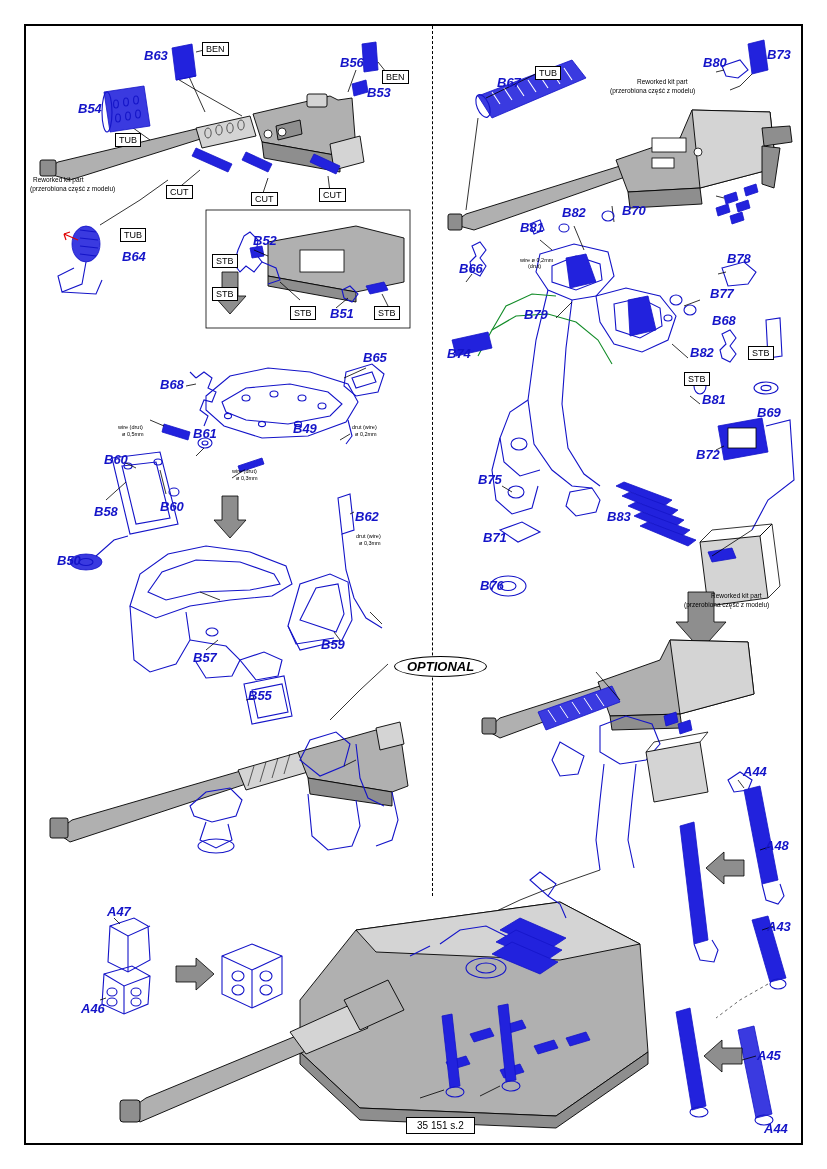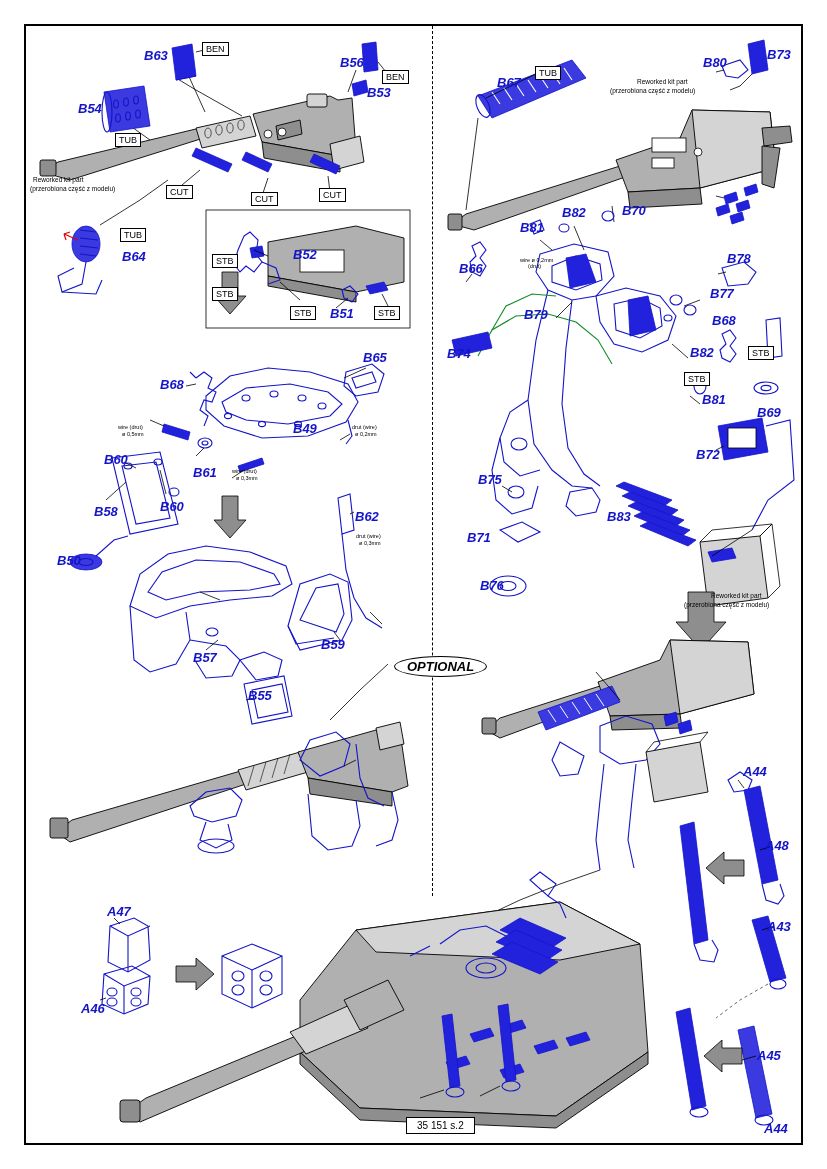--- a/index.html
+++ b/index.html
@@ -447,42 +447,42 @@
       <path class="arrowgy" d="M742 1048 L722 1048 L722 1040 L704 1056 L722 1072 L722 1064 L742 1064 Z"></path>
     </g>
 
   </svg>
 
   <div class="lbl" style="left:144px;top:48px;">B63</div>
   <div class="lbl" style="left:340px;top:39px;margin-top:16px;">B56</div>
   <div class="lbl" style="left:367px;top:85px;">B53</div>
   <div class="lbl" style="left:78px;top:101px;">B54</div>
   <div class="lbl" style="left:122px;top:249px;">B64</div>
-  <div class="lbl" style="left:253px;top:247px;margin-left:40px;">B52</div>
+  <div class="lbl" style="left:253px;top:233px;">B52</div>
   <div class="lbl" style="left:330px;top:306px;">B51</div>
 
   <div class="tag" style="left:202px;top:42px;">BEN</div>
   <div class="tag" style="left:382px;top:70px;">BEN</div>
   <div class="tag" style="left:115px;top:133px;">TUB</div>
   <div class="tag" style="left:120px;top:228px;">TUB</div>
   <div class="tag" style="left:166px;top:185px;">CUT</div>
   <div class="tag" style="left:251px;top:192px;">CUT</div>
   <div class="tag" style="left:319px;top:188px;">CUT</div>
   <div class="tag" style="left:212px;top:254px;">STB</div>
   <div class="tag" style="left:212px;top:287px;">STB</div>
   <div class="tag" style="left:290px;top:306px;">STB</div>
   <div class="tag" style="left:374px;top:306px;">STB</div>
 
   <div class="note" style="left:33px;top:176px;">Reworked kit part</div>
   <div class="note" style="left:30px;top:185px;">(przerobiona część z modelu)</div>
 
   <div class="lbl" style="left:363px;top:350px;">B65</div>
   <div class="lbl" style="left:160px;top:377px;">B68</div>
   <div class="lbl" style="left:293px;top:421px;">B49</div>
-  <div class="lbl" style="left:193px;top:465px;">B61</div>
+  <div class="lbl" style="left:193px;top:426px;">B61</div>
   <div class="lbl" style="left:104px;top:452px;">B60</div>
   <div class="lbl" style="left:160px;top:499px;">B60</div>
   <div class="lbl" style="left:82px;top:504px;margin-left:12px;">B58</div>
   <div class="lbl" style="left:57px;top:553px;">B50</div>
   <div class="lbl" style="left:355px;top:509px;">B62</div>
   <div class="lbl" style="left:321px;top:637px;">B59</div>
   <div class="lbl" style="left:193px;top:650px;">B57</div>
   <div class="lbl" style="left:248px;top:688px;">B55</div>
 
   <div class="note2" style="left:118px;top:424px;">wire (drut)</div>
@@ -505,21 +505,21 @@
   <div class="lbl" style="left:727px;top:251px;">B78</div>
   <div class="lbl" style="left:710px;top:286px;">B77</div>
   <div class="lbl" style="left:712px;top:313px;">B68</div>
   <div class="lbl" style="left:690px;top:345px;">B82</div>
   <div class="lbl" style="left:447px;top:346px;">B74</div>
   <div class="lbl" style="left:702px;top:392px;">B81</div>
   <div class="lbl" style="left:757px;top:405px;">B69</div>
   <div class="lbl" style="left:696px;top:447px;">B72</div>
   <div class="lbl" style="left:478px;top:472px;">B75</div>
   <div class="lbl" style="left:607px;top:509px;">B83</div>
-  <div class="lbl" style="left:467px;top:530px;text-align:center;">B71</div>
+  <div class="lbl" style="left:483px;top:530px;text-align:center;">B71</div>
   <div class="lbl" style="left:480px;top:578px;">B76</div>
 
   <div class="tag" style="left:535px;top:66px;">TUB</div>
   <div class="tag" style="left:684px;top:372px;">STB</div>
   <div class="tag" style="left:748px;top:346px;">STB</div>
 
   <div class="note" style="left:637px;top:78px;">Reworked kit part</div>
   <div class="note" style="left:610px;top:87px;">(przerobiona część z modelu)</div>
   <div class="note2" style="left:520px;top:257px;">wire ø 0,2mm</div>
   <div class="note2" style="left:528px;top:263px;">(drut)</div>

